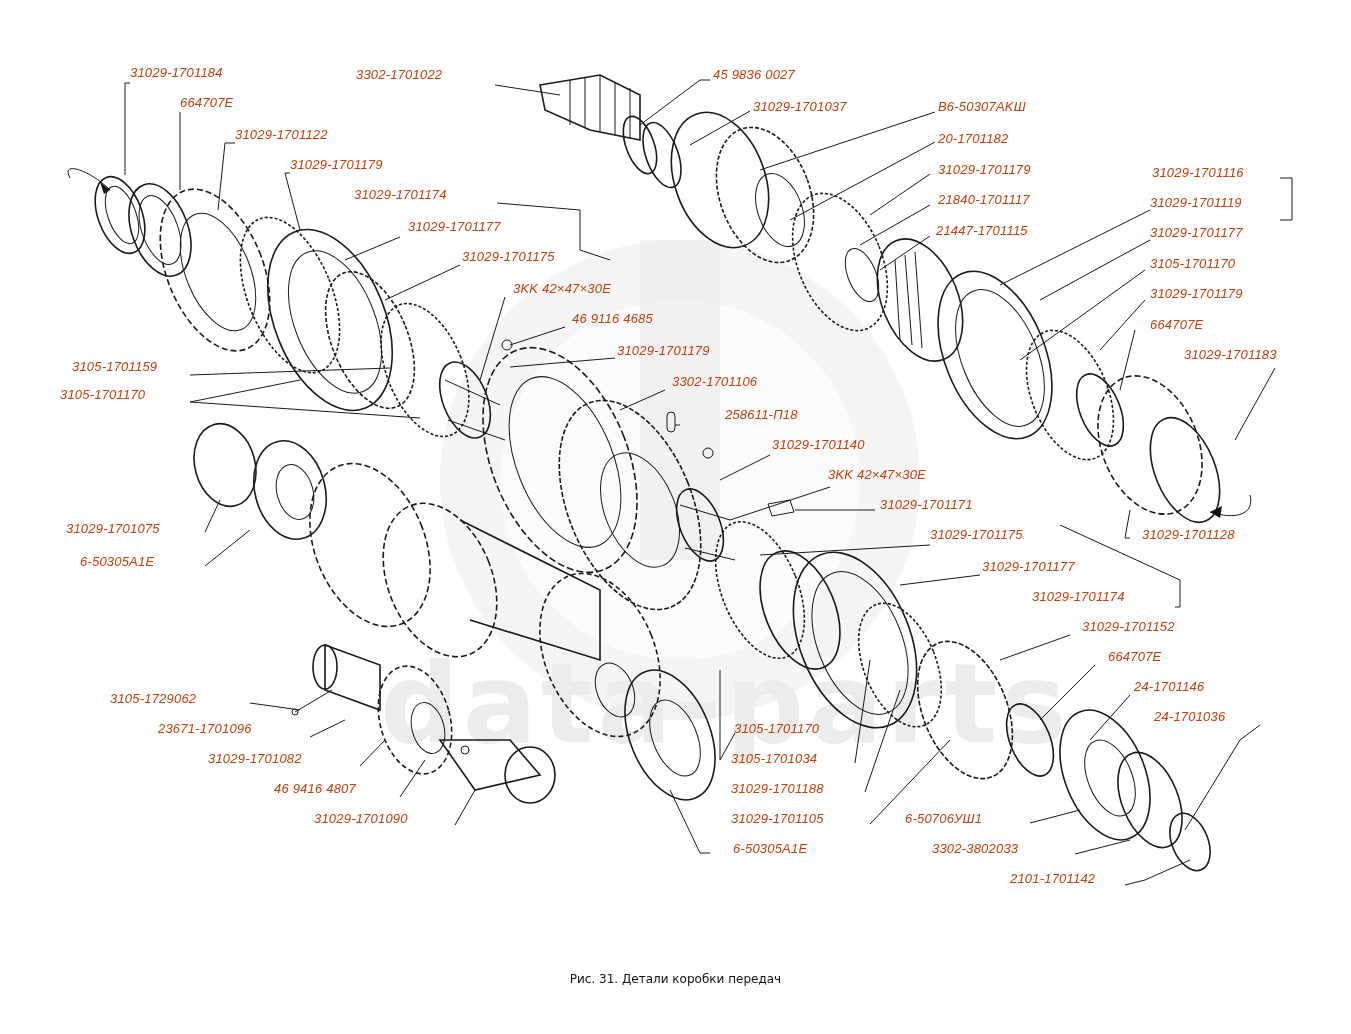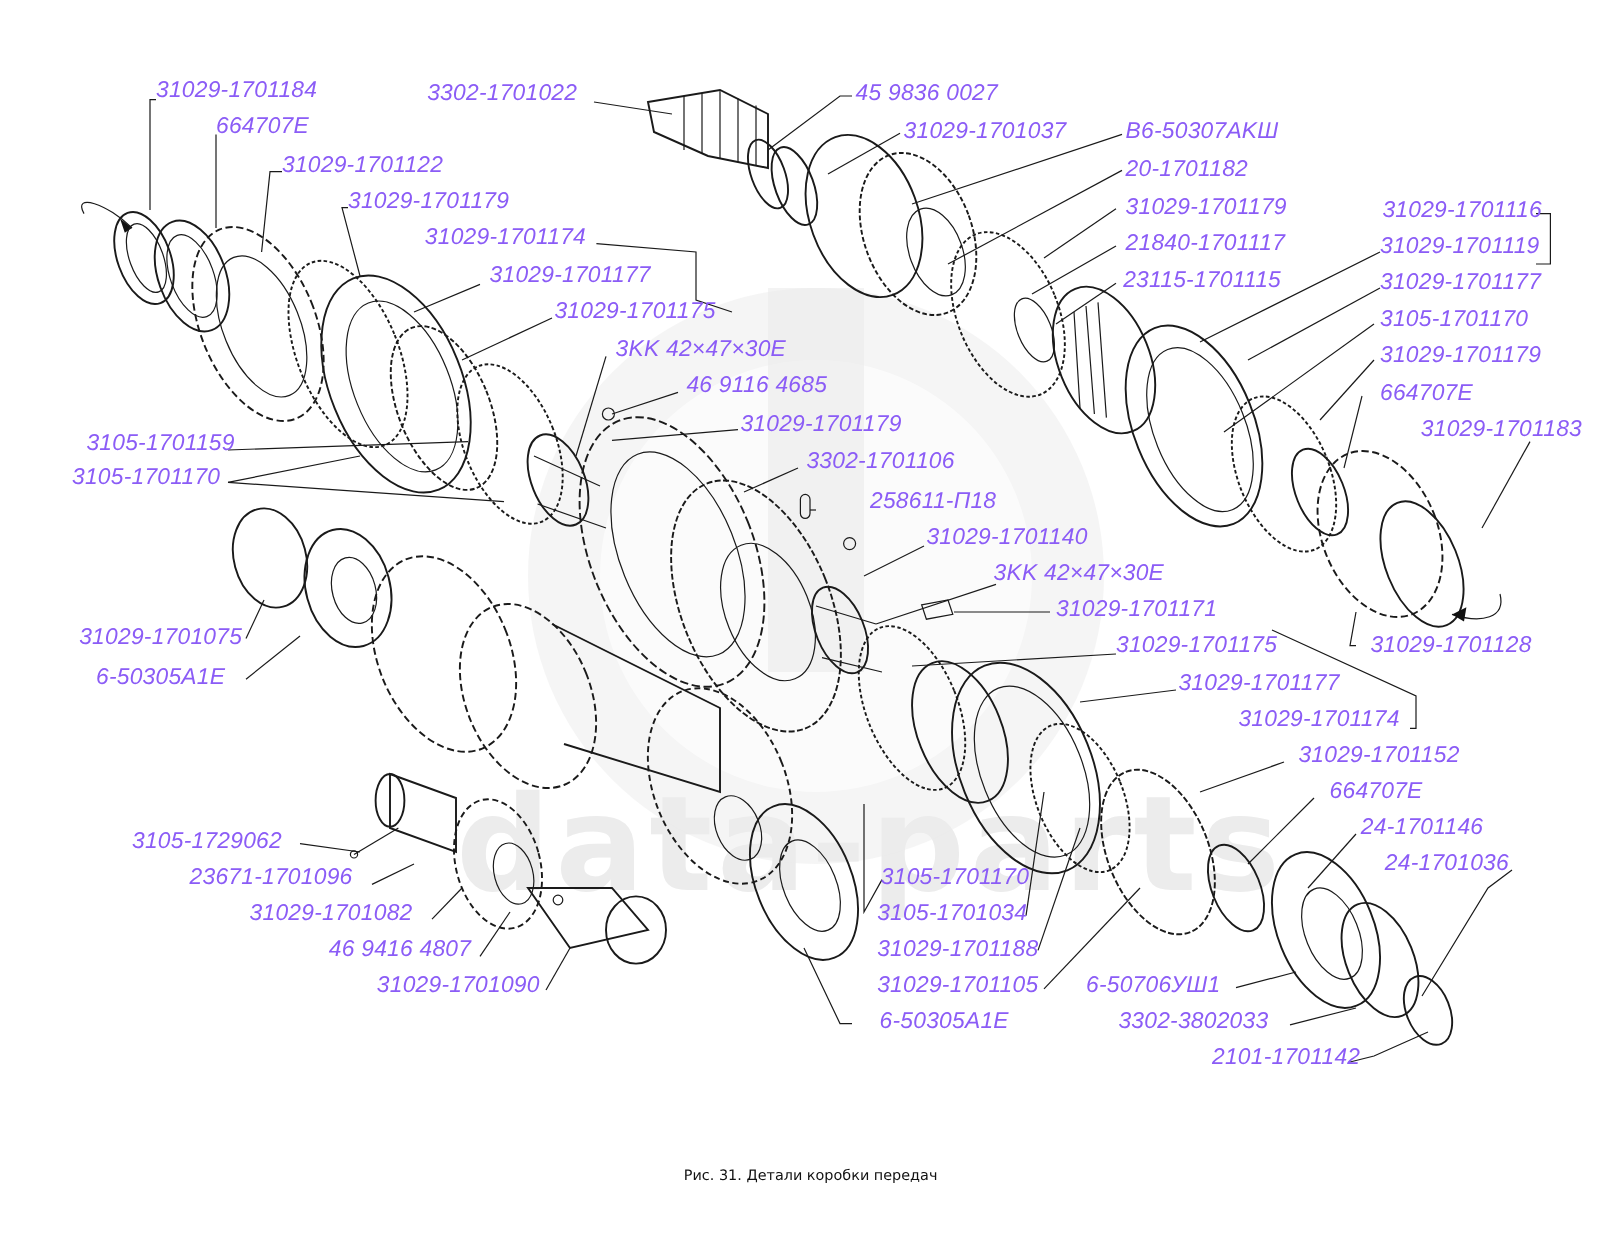--- a/index.html
+++ b/index.html
@@ -1,20 +1,20 @@
 <!DOCTYPE html>
 <html><head>
 <meta charset="utf-8">
 <style>
   html, body { margin: 0; padding: 0; background: #ffffff; }
   body { width: 1351px; height: 1034px; position: relative; overflow: hidden;
          font-family: "Liberation Sans", sans-serif; }
   #stage { position: absolute; left: 0; top: 0; width: 1351px; height: 1034px; }
   .lbl { position: absolute; font-family: "Liberation Sans", sans-serif; font-style: italic;
-         font-size: 19px; color: #8b5cf6; white-space: nowrap; letter-spacing: 0.2px; line-height: 1; }
+         font-size: 13px; color: #c2410c; white-space: nowrap; letter-spacing: 0.2px; line-height: 1; }
   .caption { position: absolute; left: 0; width: 1351px; top: 972px; text-align: center;
              font-family: "DejaVu Sans", sans-serif; font-size: 12px; color: #111; }
   .wm-text { position: absolute; left: 380px; top: 640px; font-family: "DejaVu Sans", sans-serif;
              font-size: 110px; font-weight: bold; color: #ececec; letter-spacing: 4px; }
   svg .part { fill: none; stroke: #1a1a1a; stroke-width: 1.6; }
   svg .thin { fill: none; stroke: #1a1a1a; stroke-width: 1; }
   svg .lead { fill: none; stroke: #1a1a1a; stroke-width: 1; }
   svg .wm { fill: #ebebeb; stroke: none; }
 </style>
 </head>
@@ -278,21 +278,21 @@
   <div class="lbl" style="left:66px;top:522px">31029-1701075</div>
   <div class="lbl" style="left:80px;top:555px">6-50305A1E</div>
 
   <div class="lbl" style="left:356px;top:68px">3302-1701022</div>
   <div class="lbl" style="left:713px;top:68px">45 9836 0027</div>
   <div class="lbl" style="left:753px;top:100px">31029-1701037</div>
   <div class="lbl" style="left:938px;top:100px">B6-50307AKШ</div>
   <div class="lbl" style="left:938px;top:132px">20-1701182</div>
   <div class="lbl" style="left:938px;top:163px">31029-1701179</div>
   <div class="lbl" style="left:938px;top:193px">21840-1701117</div>
-  <div class="lbl" style="left:936px;top:224px">23115-1701115</div>
+  <div class="lbl" style="left:936px;top:224px">21447-1701115</div>
   <div class="lbl" style="left:1152px;top:166px">31029-1701116</div>
   <div class="lbl" style="left:1150px;top:196px">31029-1701119</div>
   <div class="lbl" style="left:1150px;top:226px">31029-1701177</div>
   <div class="lbl" style="left:1150px;top:257px">3105-1701170</div>
   <div class="lbl" style="left:1150px;top:287px">31029-1701179</div>
   <div class="lbl" style="left:1150px;top:318px">664707E</div>
   <div class="lbl" style="left:1184px;top:348px">31029-1701183</div>
   <div class="lbl" style="left:1142px;top:528px">31029-1701128</div>
 
   <div class="lbl" style="left:930px;top:528px">31029-1701175</div>

